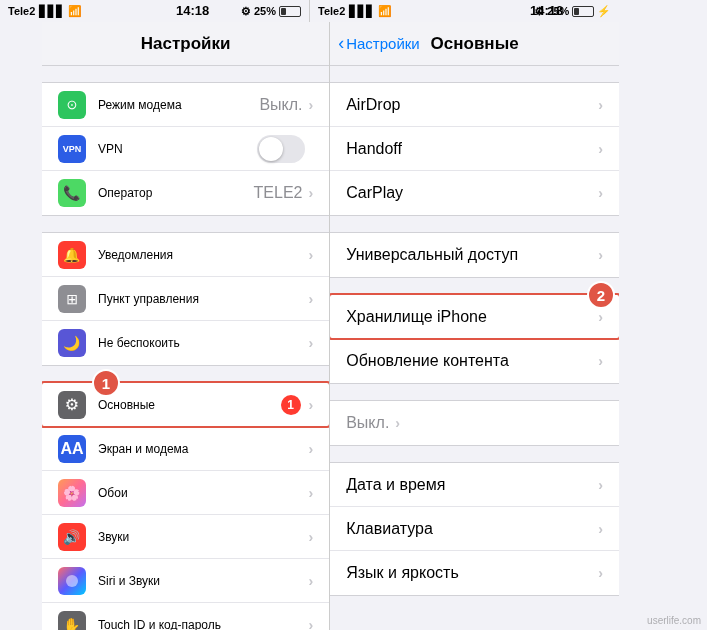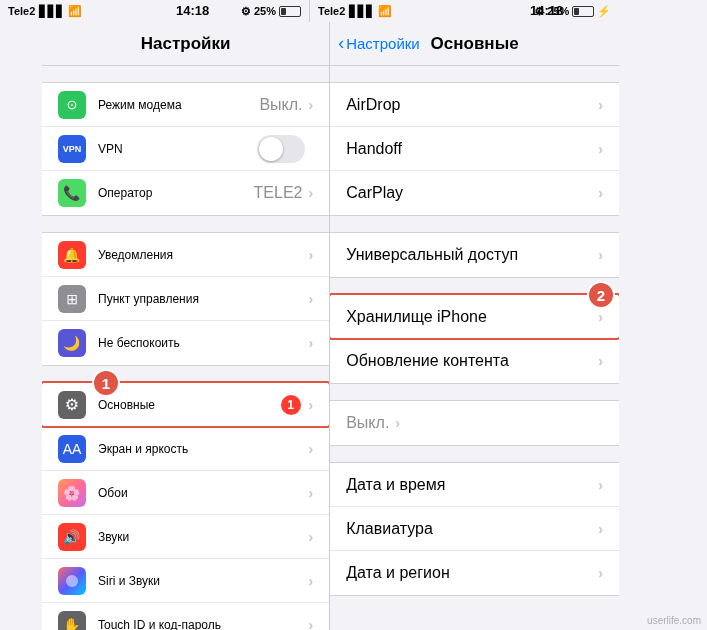--- a/index.html
+++ b/index.html
@@ -282,22 +282,22 @@
             <div class="row-icon icon-gray-medium" style="font-size:16px; color:#fff;">⚙</div>
             <span class="row-label">Основные</span>
             <span class="badge-red">1</span>
             <span class="row-chevron">›</span>
 
             <div style="position:absolute; inset:-2px; border:2px solid #e05545; border-radius:4px; pointer-events:none; z-index:5;"></div>
 
             <div style="position:absolute; top:-14px; left:50px; width:28px; height:28px; background:#e05545; border-radius:50%; color:#fff; font-size:15px; font-weight:700; display:flex; align-items:center; justify-content:center; z-index:20; border:2px solid #fff;">1</div>
           </div>
           <div class="settings-row">
-            <div class="row-icon icon-blue-dark" style="font-size:14px; color:#fff; font-weight:400;">AA</div>
-            <span class="row-label">Экран и яркость</span>
+            <div class="row-icon icon-blue-dark" style="font-size:16px; color:#fff; font-weight:700;">AA</div>
+            <span class="row-label">Экран и модема</span>
             <span class="row-chevron">›</span>
           </div>
           <div class="settings-row">
             <div class="row-icon" style="background: linear-gradient(135deg,#ff9a56,#ff6b95,#c471ed); font-size:14px;">🌸</div>
             <span class="row-label">Обои</span>
             <span class="row-chevron">›</span>
           </div>
           <div class="settings-row">
             <div class="row-icon icon-red" style="font-size:14px; color:#fff;">🔊</div>
             <span class="row-label">Звуки</span>
@@ -386,21 +386,21 @@
         <div class="section-group">
           <div class="plain-row">
             <span class="plain-row-label">Дата и время</span>
             <span class="row-chevron">›</span>
           </div>
           <div class="plain-row">
             <span class="plain-row-label">Клавиатура</span>
             <span class="row-chevron">›</span>
           </div>
           <div class="plain-row">
-            <span class="plain-row-label">Дата и регион</span>
+            <span class="plain-row-label">Язык и яркость</span>
             <span class="row-chevron">›</span>
           </div>
         </div>
 
         <div class="section-spacer"></div>
       </div>
     </div>
 
   </div>
 

